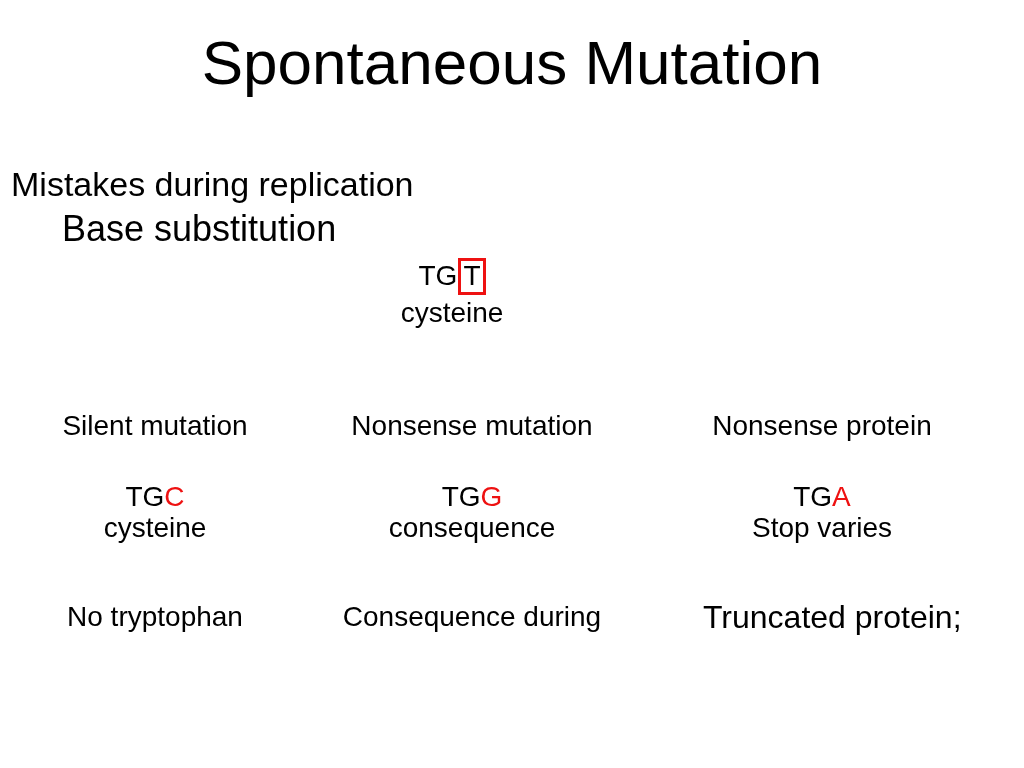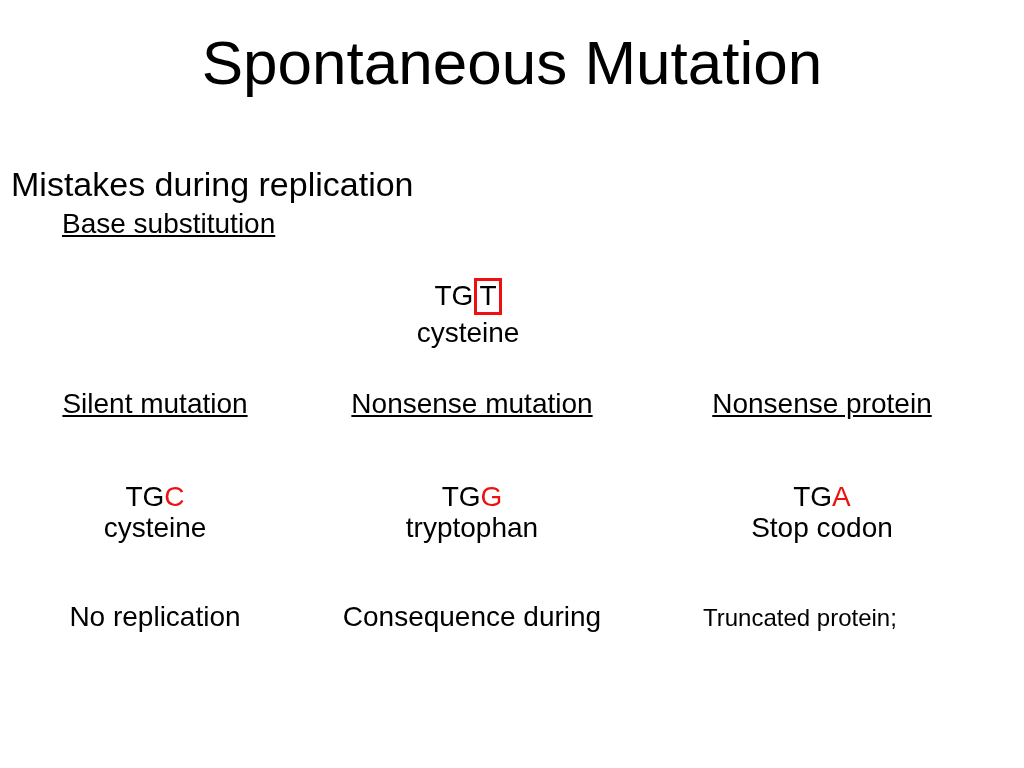--- a/index.html
+++ b/index.html
@@ -12,44 +12,44 @@
     color: #000000;
     overflow: hidden;
   }
   .abs { position: absolute; line-height: 1.1; white-space: nowrap; }
   .slide-title {
     top: 29px; left: 0; width: 1024px;
     text-align: center;
     font-size: 62px;
   }
   .heading   { top: 166px; left: 11px; font-size: 34px; }
-  .subheading{ top: 209px; left: 62px; font-size: 28px; text-decoration: underline; }
+  .subheading{ top: 209px; left: 62px; font-size: 36px; }
 
   .body-text { font-size: 28px; }
 
   .center-block { text-align: center; }
-  .orig-block   { left: 328px; width: 280px; margin-top: 20px; }
+  .orig-block   { left: 312px; width: 280px; }
   .orig-codon   { top: 258px; }
   .orig-protein { top: 298px; }
 
   .col-1 { left: 15px;  width: 280px; }
   .col-2 { left: 332px; width: 280px; }
   .col-3 { left: 682px; width: 280px; }
 
-  .row-header  { top: 389px; text-decoration: underline; }
+  .row-header  { top: 411px; }
   .row-codon   { top: 482px; }
   .row-protein { top: 513px; }
   .row-conseq  { top: 602px; }
 
   .conseq-3 {
     left: 703px; top: 599px;
     text-align: right;
     line-height: 37px;
     white-space: nowrap;
-    font-size: 24px;
+    font-size: 32px;
     position: absolute;
   }
 
   .mutated { color: #ee1111; }
   .boxed-base {
     display: inline-block;
     border: 3px solid #ee1111;
     padding: 0 2px;
     line-height: 1.1;
     margin-left: 1px;
@@ -68,32 +68,32 @@
 
   <div>
     <div class="abs body-text center-block orig-block orig-codon"><span>TG</span><span class="boxed-base">T</span></div>
     <div class="abs body-text center-block orig-block orig-protein">cysteine</div>
   </div>
 
   <div>
     <div class="abs body-text center-block col-1 row-header">Silent mutation</div>
     <div class="abs body-text center-block col-1 row-codon"><span>TG</span><span class="mutated">C</span></div>
     <div class="abs body-text center-block col-1 row-protein">cysteine</div>
-    <div class="abs body-text center-block col-1 row-conseq">No replication</div>
+    <div class="abs body-text center-block col-1 row-conseq">No tryptophan</div>
   </div>
 
   <div>
     <div class="abs body-text center-block col-2 row-header">Nonsense mutation</div>
     <div class="abs body-text center-block col-2 row-codon"><span>TG</span><span class="mutated">G</span></div>
-    <div class="abs body-text center-block col-2 row-protein">tryptophan</div>
+    <div class="abs body-text center-block col-2 row-protein">consequence</div>
     <div class="abs body-text center-block col-2 row-conseq">Consequence during</div>
   </div>
 
   <div>
     <div class="abs body-text center-block col-3 row-header">Nonsense protein</div>
     <div class="abs body-text center-block col-3 row-codon"><span>TG</span><span class="mutated">A</span></div>
-    <div class="abs body-text center-block col-3 row-protein">Stop codon</div>
+    <div class="abs body-text center-block col-3 row-protein">Stop varies</div>
     <div class="conseq-3">
       <div>Truncated protein;</div>
     </div>
   </div>
 
 </div>
 
 </body></html>

